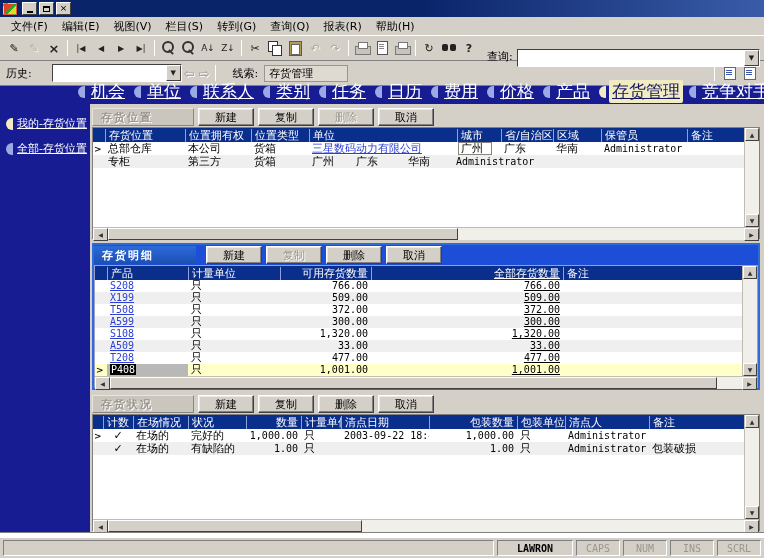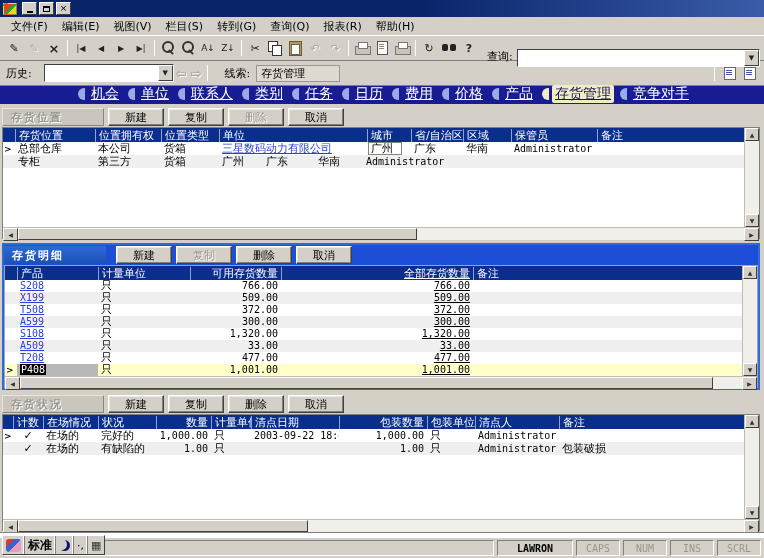--- a/index.html
+++ b/index.html
@@ -42,36 +42,36 @@
   .query-box{display:flex;align-items:flex-start;flex:1;margin-left:6px;margin-top:20px;}
   .query-label{margin:0 4px 0 2px;white-space:nowrap;}
   .combo{flex:1;height:18px;background:#fff;border:1px solid;border-color:#404040 #fff #fff #404040;
      display:flex;align-items:stretch;}
   .combo-input{flex:1;border:none;outline:none;font:11px "DejaVu Sans",sans-serif;padding:0 2px;background:#fff;min-width:0;}
   .combo-btn{width:15px;background:#d4d0c8;border:1px solid;border-color:#fff #404040 #404040 #fff;
      display:flex;align-items:center;justify-content:center;font-size:7px;color:#222;}
 
   
   .historybar{height:25px;display:flex;align-items:center;padding:0 6px;border-bottom:1px solid #808080;}
-  .hist-label{margin-right:12px;white-space:nowrap;}
+  .hist-label{margin-right:20px;white-space:nowrap;}
   .hist-combo{width:130px;flex:0 0 auto;}
   .navarrow{font-size:13px;color:#9a9a94;margin:0 2px;text-shadow:1px 1px 0 #fff;}
   .clue-label{margin:0 6px 0 14px;white-space:nowrap;}
   .clue-box{width:84px;height:17px;background:#dedad2;border:1px solid #9a968e;
      display:flex;align-items:center;padding:0 4px;}
   .hist-spacer{flex:1;}
   .bookico{width:16px;height:14px;position:relative;margin-left:4px;}
   .bookico::before{content:"";position:absolute;left:2px;top:1px;width:10px;height:11px;background:#fff;border:1px solid #666;}
   .bookico::after{content:"";position:absolute;left:4px;top:4px;width:6px;height:1px;background:#3a57b0;box-shadow:0 2px 0 #3a57b0,0 4px 0 #3a57b0;}
 
   
   .tabbar{height:18px;background:#171c93;display:flex;align-items:flex-end;padding:0 0 1px 78px;gap:6px;}
   .tab{display:flex;align-items:center;gap:3px;cursor:default;white-space:nowrap;}
   .crescent{width:7px;height:12px;border-radius:7px 0 0 7px;background:#9ba9e4;flex:0 0 auto;}
-  .tab .lbl{color:#fff;text-decoration:underline;font-size:14px;padding:0 3px;}
+  .tab .lbl{color:#fff;text-decoration:underline;font-size:17px;padding:0 3px;}
   .tab.active .crescent{background:#f2ecc4;}
   .tab.active .lbl{background:#f2ecc4;color:#12175e;border-radius:2px;}
 
   .body{display:flex;height:428px;}
   .sidebar{width:90px;background:#171c93;padding-top:9px;flex:0 0 auto;}
   .side-item{display:flex;align-items:center;gap:4px;padding:3px 0 3px 6px;margin-bottom:4px;}
   .side-item .lbl{color:#fff;text-decoration:underline;font-size:11px;white-space:nowrap;}
   .side-item.active .crescent{background:#f2ecc4;}
 
   .main{flex:1;padding:3px 4px 0 2px;overflow:hidden;}
@@ -275,20 +275,30 @@
         <span class="crescent"></span>
         <span class="lbl">存货管理</span>
       </span>
     <span class="tab">
         <span class="crescent"></span>
         <span class="lbl">竞争对手</span>
       </span>
   </div>
 
   <div class="body">
+    <div class="sidebar">
+      <div class="side-item active">
+        <span class="crescent"></span>
+        <span class="lbl">我的-存货位置</span>
+      </div>
+      <div class="side-item">
+        <span class="crescent"></span>
+        <span class="lbl">全部-存货位置</span>
+      </div>
+    </div>
 
     <div class="main">
 
       <div class="section" style="height:132px;">
         <div class="sec-head">
           <div class="sec-tab gray">存货位置</div>
           <button class="btn">新建</button>
           <button class="btn">复制</button>
           <button class="btn dis">删除</button>
           <button class="btn">取消</button>
@@ -520,25 +530,14 @@
   <div class="bottomstrip"></div>
   <div class="statusbar">
     <span class="panel grow"></span>
     <span class="panel user">LAWRON</span>
     <span class="panel flag">CAPS</span>
     <span class="panel flag">NUM</span>
     <span class="panel flag">INS</span>
     <span class="panel flag">SCRL</span>
   </div>
 
-  <div class="imebar">
-    <span class="imeseg">
-        <span class="imelogo"></span>
-      </span>
-    <span class="imeseg imemode">标准</span>
-    <span class="imeseg">
-        <span class="imemoon"></span>
-      </span>
-    <span class="imeseg">·,</span>
-    <span class="imeseg imekb" style="border-right:none;box-shadow:none;">▦</span>
-  </div>
 
 </div>
 
 </body></html>

